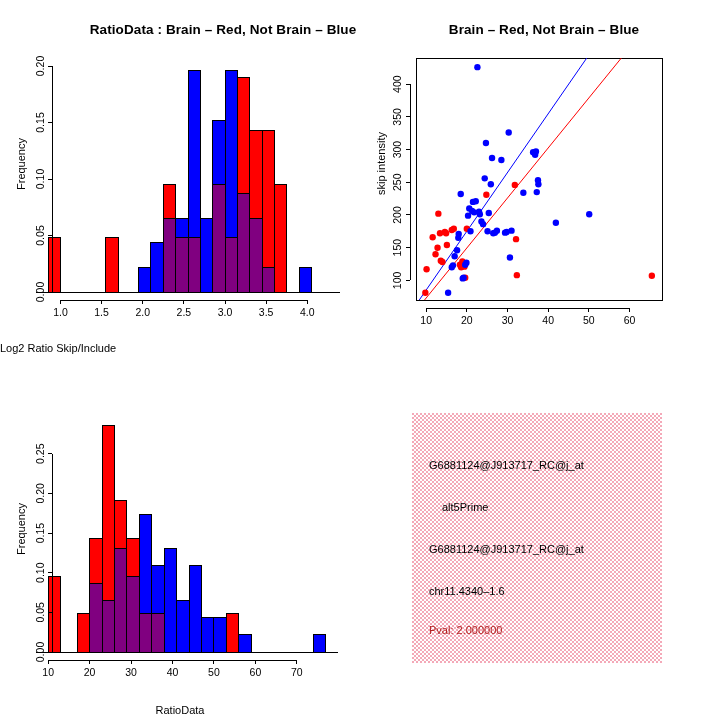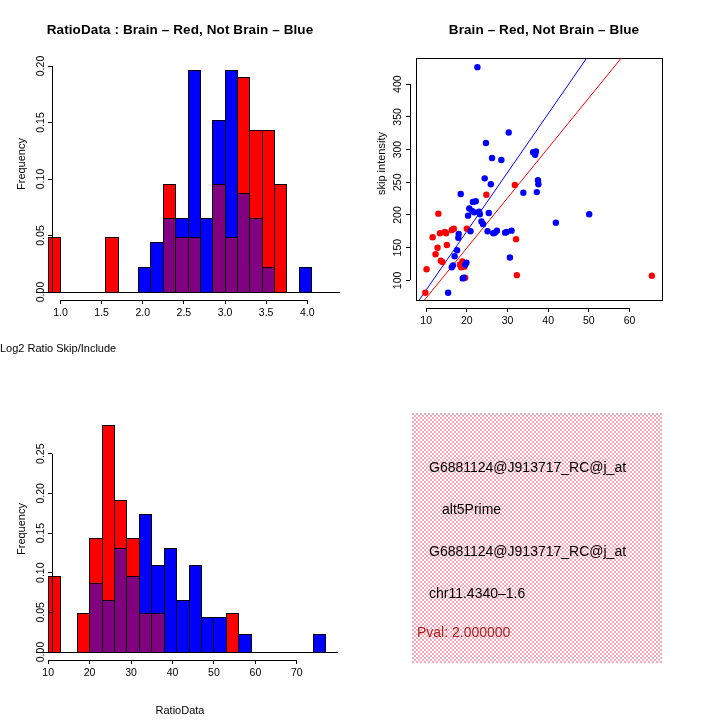--- a/index.html
+++ b/index.html
@@ -9,32 +9,32 @@
 
   .panel{position:absolute;}
 
   .ptitle{position:absolute;font-weight:bold;font-size:13.5px;color:#000;
           white-space:nowrap;text-align:center;letter-spacing:.1px;}
 
   .axlabel{position:absolute;font-size:11px;color:#000;white-space:nowrap;}
   .axlabel.vert{transform-origin:0 0;transform:rotate(-90deg);}
 
   .infopanel{position:absolute;}
-  .infotext{position:absolute;font-size:14px;color:#000;white-space:nowrap;}
+  .infotext{position:absolute;font-size:11px;color:#000;white-space:nowrap;}
   .infotext.pval{color:#b22222;}
 
   svg{display:block;}
 </style>
 </head>
 <body>
 
 <div id="root">
 
   <div class="panel" id="panel-ratio" style="left:0;top:0;width:360px;height:360px;">
-    <div class="ptitle" style="left:0;top:22px;width:360px;">RatioData : Brain – Red, Not Brain – Blue</div>
+    <div class="ptitle" style="left:0;top:22px;width:360px;padding-left:43px;">RatioData : Brain – Red, Not Brain – Blue</div>
     <div class="axlabel vert" style="left:15px;top:190px;">Frequency</div>
     <div class="axlabel" style="left:0;top:342px;width:360px;">Log2 Ratio Skip/Include</div>
     <svg id="svg-ratio" width="360" height="360" style="position:absolute;left:0;top:0;">
         <g>
           <rect x="48.11428571428571" y="237.76" width="12.342857142857149" height="54.24000000000001" fill="#ff0000" stroke="#000" stroke-width="1" shape-rendering="crispEdges"></rect>
           <rect x="105.71428571428571" y="237.76" width="12.342857142857142" height="54.24000000000001" fill="#ff0000" stroke="#000" stroke-width="1" shape-rendering="crispEdges"></rect>
           <rect x="163.3142857142857" y="184.65" width="12.342857142857156" height="107.35" fill="#ff0000" stroke="#000" stroke-width="1" shape-rendering="crispEdges"></rect>
           <rect x="175.65714285714284" y="237.76" width="12.342857142857127" height="54.24000000000001" fill="#ff0000" stroke="#000" stroke-width="1" shape-rendering="crispEdges"></rect>
           <rect x="187.99999999999997" y="237.76" width="12.342857142857184" height="54.24000000000001" fill="#ff0000" stroke="#000" stroke-width="1" shape-rendering="crispEdges"></rect>
           <rect x="212.68571428571425" y="184.65" width="12.342857142857213" height="107.35" fill="#ff0000" stroke="#000" stroke-width="1" shape-rendering="crispEdges"></rect>
@@ -301,16 +301,16 @@
           <rect x="0" y="0" width="2" height="2" fill="#f4a9b8"></rect>
           <rect x="2" y="2" width="2" height="2" fill="#f4a9b8"></rect>
         </pattern>
       </defs>
       <rect x="0" y="0" width="250" height="250" fill="url(#pinkdither)"></rect>
     </svg>
     <div class="infotext" style="left:17px;top:46px;">G6881124@J913717_RC@j_at</div>
     <div class="infotext" style="left:30px;top:88px;">alt5Prime</div>
     <div class="infotext" style="left:17px;top:130px;">G6881124@J913717_RC@j_at</div>
     <div class="infotext" style="left:17px;top:172px;">chr11.4340–1.6</div>
-    <div class="infotext pval" style="left:5px;top:211px;">Pval: 2.000000</div>
+    <div class="infotext pval" style="left:17px;top:211px;">Pval: 2.000000</div>
   </div>
 
 </div>
 
 </body></html>

